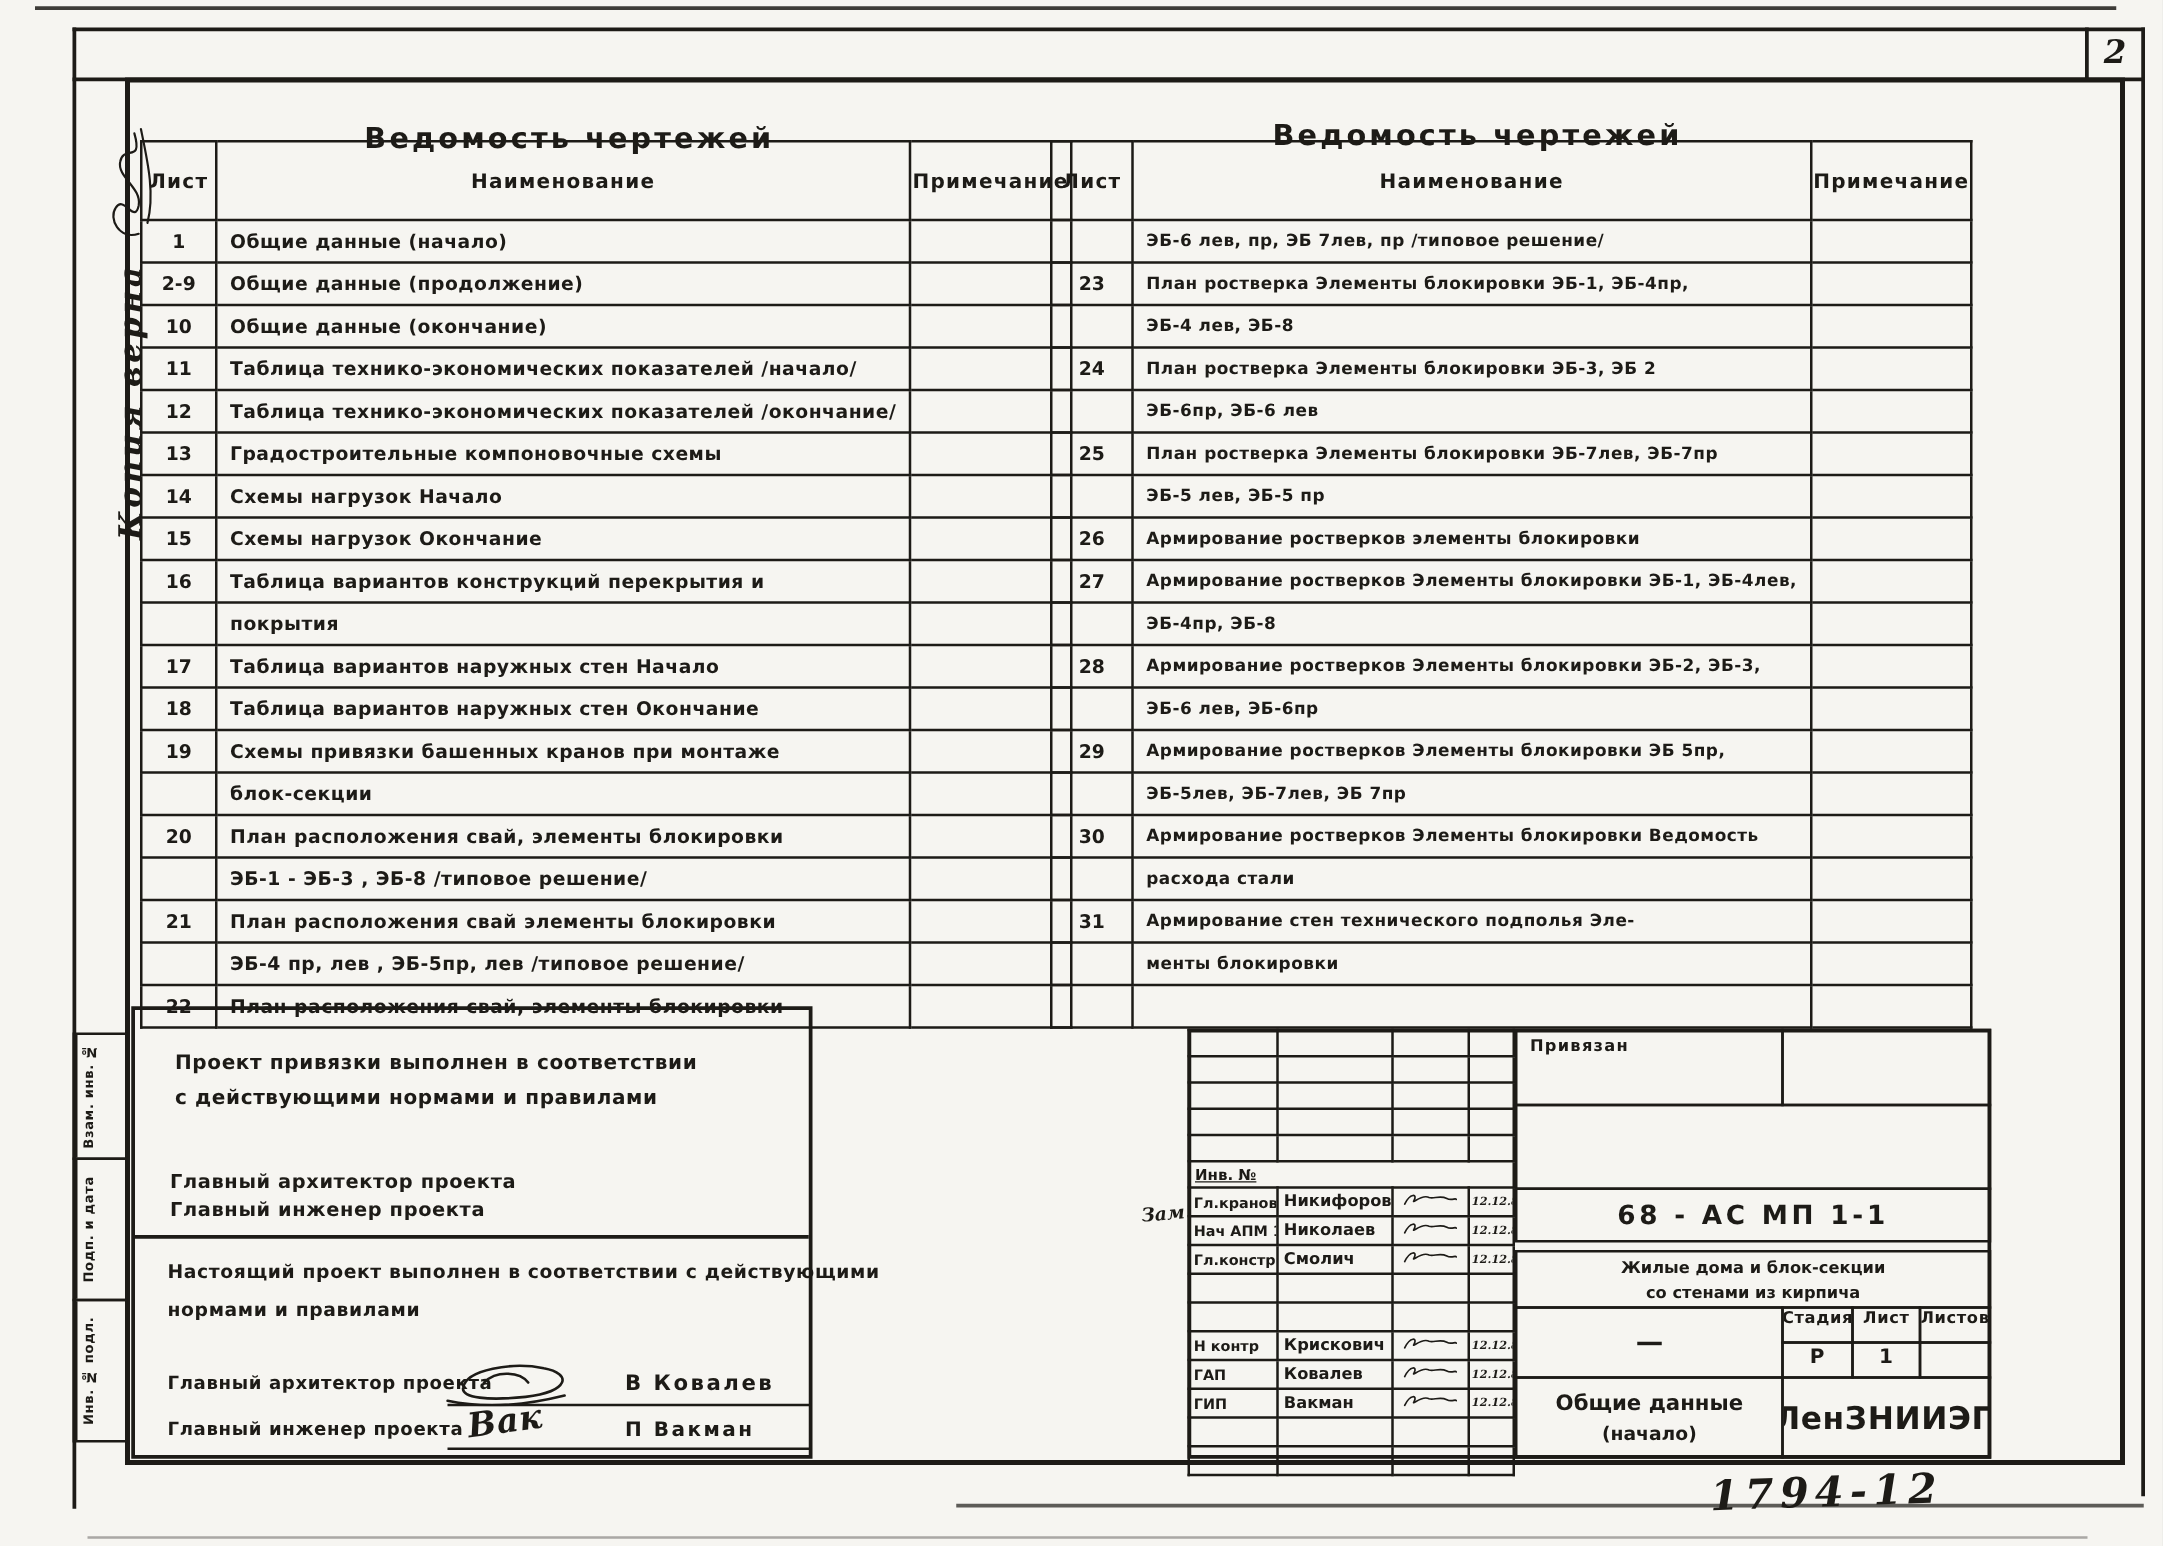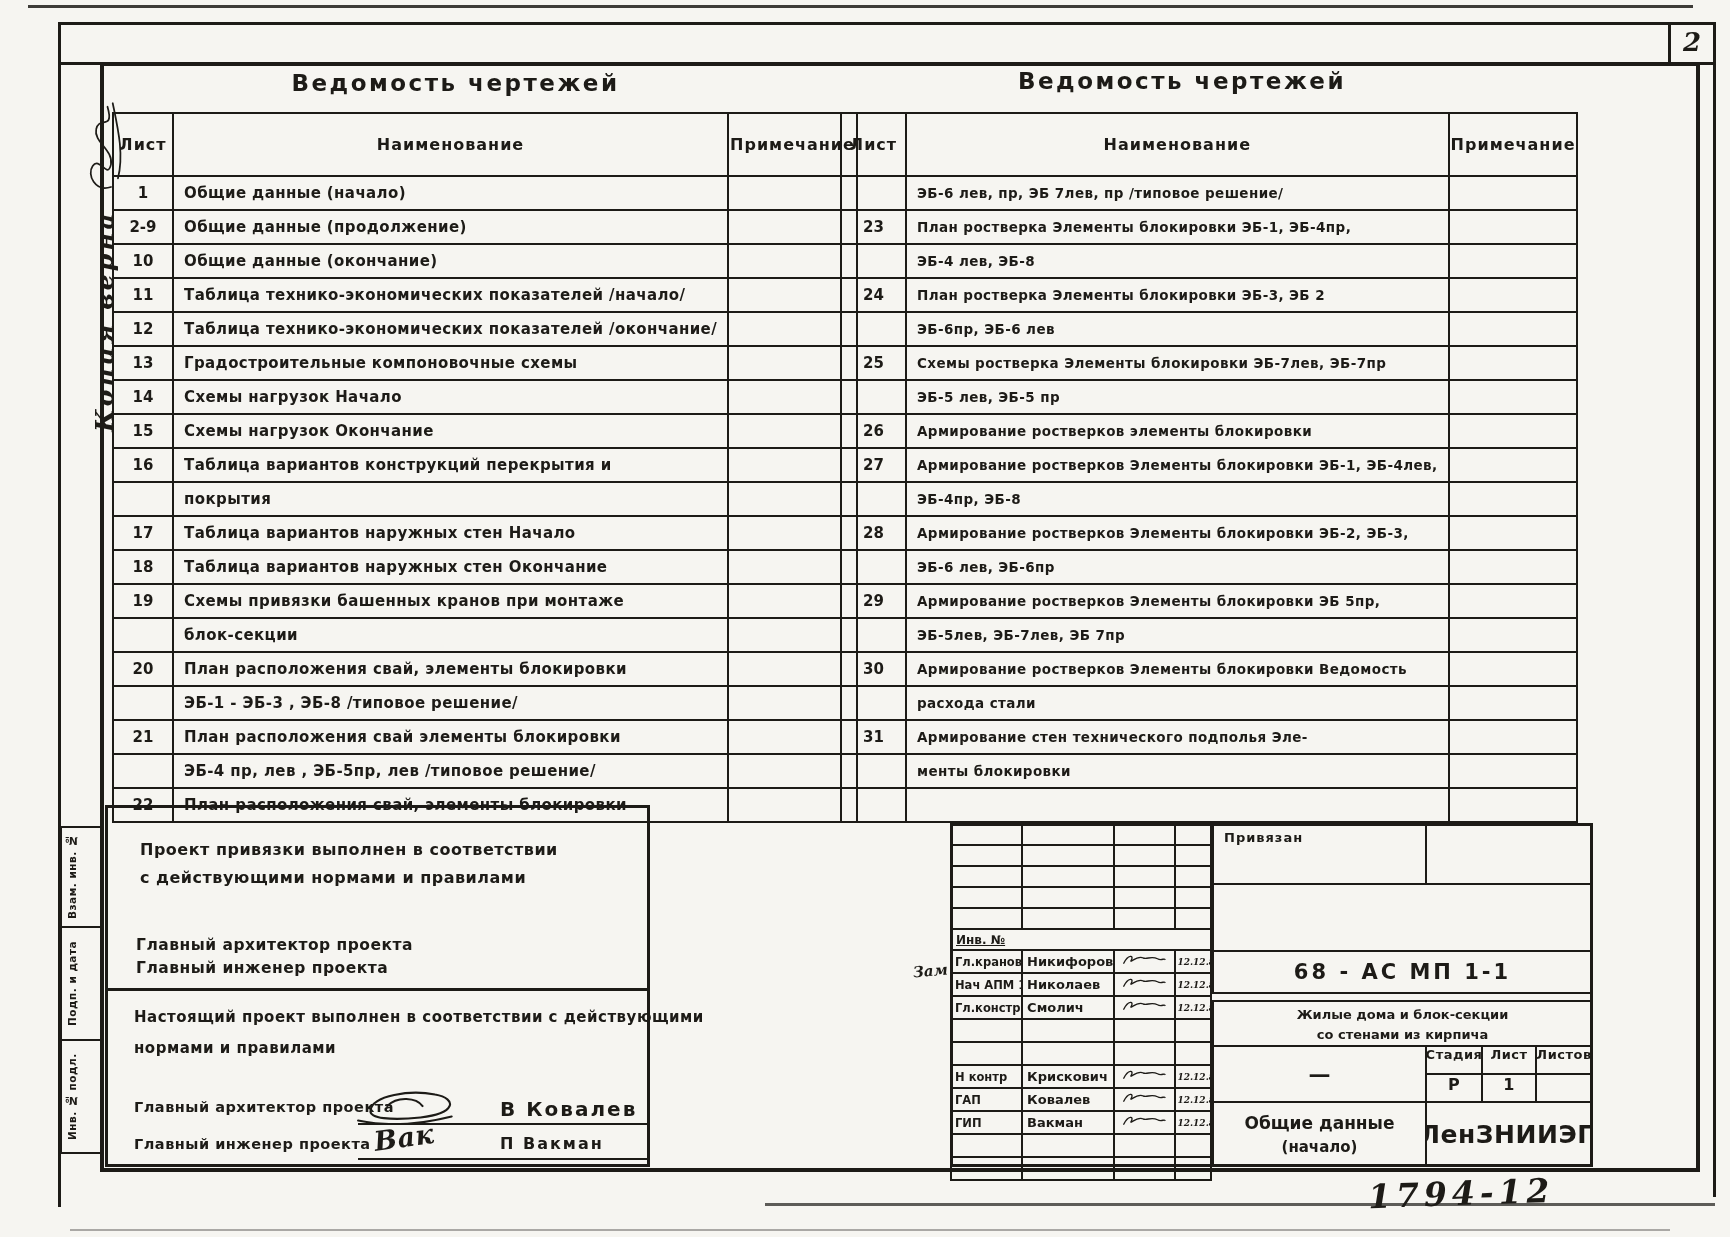--- a/index.html
+++ b/index.html
@@ -14,21 +14,21 @@
   .line{position:absolute; background:var(--ink);}
 
   
   .sched{border-collapse:collapse; table-layout:fixed; }
   .sched th,.sched td{border:2px solid var(--ink); overflow:hidden; white-space:nowrap;}
   .sched thead th{height:59px; font-size:16px; text-align:center; letter-spacing:1px;}
   .sched tbody td{height:30px; font-size:15px;}
   .sched td.c-sheet{text-align:center;}
   .sched td.c-name{padding:0 10px; text-align:left; letter-spacing:.4px;margin-left:24px;}
   #right-sched td.c-name{font-size:13.5px;}
-  .sched-title{font-size:23px; letter-spacing:2.5px; text-align:center;}
+  .sched-title{font-size:23px; letter-spacing:2.5px; text-align:center;margin-top:28px;}
 
   
   .notes-box{position:absolute; left:105px; top:805px; width:545px; height:362px;
     border:3px solid var(--ink); box-sizing:border-box; font-size:16px;}
   .notes-box .t{position:absolute; white-space:nowrap; letter-spacing:.5px;}
 
   
   .tblock{position:absolute; left:950px; top:823px; width:643px; height:344px;}
   .tblock-frame{position:absolute; inset:0; border:3px solid var(--ink); pointer-events:none;}
   .tb-left{position:absolute; left:0; top:0; width:262px; height:344px;
@@ -282,21 +282,21 @@
         </tr>
 
         <tr>
           <td class="c-sheet"></td>
           <td class="c-name">ЭБ-6пр, ЭБ-6 лев</td>
           <td class="c-note"></td>
         </tr>
 
         <tr>
           <td class="c-sheet">25</td>
-          <td class="c-name">Схемы ростверка  Элементы блокировки ЭБ-7лев, ЭБ-7пр</td>
+          <td class="c-name">План ростверка  Элементы блокировки ЭБ-7лев, ЭБ-7пр</td>
           <td class="c-note"></td>
         </tr>
 
         <tr>
           <td class="c-sheet"></td>
           <td class="c-name">ЭБ-5 лев, ЭБ-5 пр</td>
           <td class="c-note"></td>
         </tr>
 
         <tr>
@@ -381,21 +381,21 @@
     <div style="position:absolute; left:0; right:0; top:180px; border-top:3px solid var(--ink);"></div>
     <div class="t" style="left:26px; top:200px; font-size:15px;">Настоящий проект выполнен в соответствии с действующими</div>
     <div class="t" style="left:26px; top:231px; font-size:15px;">нормами и правилами</div>
 
     <div style="position:absolute; left:0; top:285px; width:545px; height:36px;">
       <span class="t" style="left:26px; top:6px; font-size:14.5px;">Главный архитектор проекта</span>
       <svg class="sig" width="104" height="40" viewBox="0 0 100 38" style="position:absolute; left:248px; top:-8px;">
           <use href="#p-sig-oval"></use>
         </svg>
       <div style="position:absolute; left:250px; top:30px; width:290px; border-bottom:2px solid var(--ink);"></div>
-      <span class="t" style="left:392px; top:4px; font-size:20px; letter-spacing:2px;">В Ковалев</span>
+      <span class="t" style="left:392px; top:4px; font-size:17px; letter-spacing:2px;">В Ковалев</span>
     </div>
     <div style="position:absolute; left:0; top:320px; width:545px; height:36px;">
       <span class="t" style="left:26px; top:8px; font-size:14.5px;">Главный инженер проекта</span>
       <span class="t hand" style="left:266px; top:-6px; font-size:27px; transform:rotate(-8deg);">Вак</span>
       <div style="position:absolute; left:250px; top:30px; width:290px; border-bottom:2px solid var(--ink);"></div>
       <span class="t" style="left:392px; top:6px; font-size:16px; letter-spacing:2px;">П Вакман</span>
     </div>
   </div>
 
   <div class="abs hand" style="left:913px; top:962px; font-size:15px; transform:rotate(-5deg);">Зам</div>

